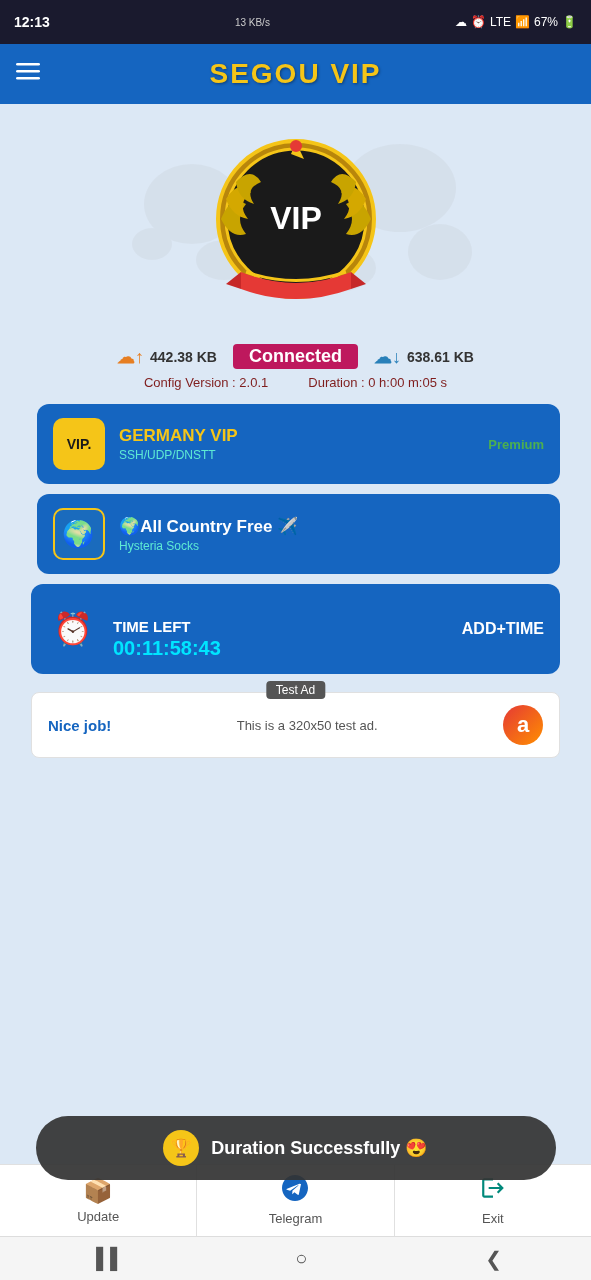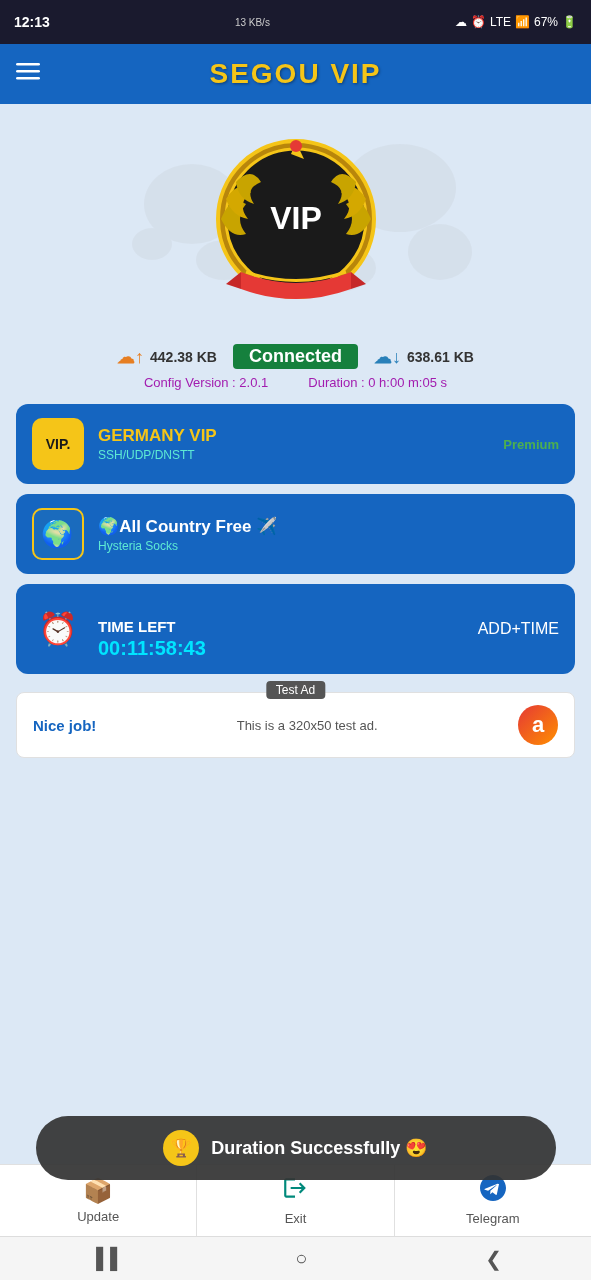--- a/index.html
+++ b/index.html
@@ -47,21 +47,21 @@
     .header-title {
       font-size: 28px;
       font-weight: bold;
       color: #f5c518;
       letter-spacing: 2px;
       text-shadow: 1px 1px 3px rgba(0,0,0,0.4);
     }
 
     
     .main {
-      padding: 10px 16px;
+      padding: 10px 31px;
       background: #dce8f5;
     }
 
     
     .vip-badge-container {
       display: flex;
       justify-content: center;
       align-items: center;
       padding: 10px 0 20px;
       position: relative;
@@ -85,51 +85,52 @@
     }
     .stat-item {
       display: flex;
       align-items: center;
       gap: 6px;
       font-size: 14px;
       color: #555;
       font-weight: 600;
     }
     .connected-badge {
-      background: #15803d;
+      background: #be185d;
       color: white;
       font-size: 18px;
       font-weight: bold;
       padding: 2px 16px;
       border-radius: 4px;
     }
     .stat-value { color: #333; font-weight: bold; font-size: 14px; }
 
     
     .config-row {
       display: flex;
       justify-content: center;
       gap: 40px;
       font-size: 13px;
       color: #1565c0;
       margin-bottom: 14px;
       font-weight: 600;
     }
-    .config-row span { color: #a21caf; font-weight: normal; }
+    .config-row span { color: #7f1d1d; font-weight: normal; }
 
     
     .card {
       background: #1565c0;
       border-radius: 12px;
       padding: 14px 16px;
       margin-bottom: 10px;
       display: flex;
       align-items: center;
       gap: 14px;
       cursor: pointer;
+      margin-left: 6px;
     }
     .card-icon {
       width: 52px;
       height: 52px;
       border-radius: 10px;
       display: flex;
       align-items: center;
       justify-content: center;
       font-size: 28px;
       flex-shrink: 0;
@@ -185,21 +186,21 @@
     }
     .time-value {
       font-size: 20px;
       font-weight: bold;
       color: #00e5ff;
       margin-top: 2px;
     }
     .add-time-btn {
       color: white;
       font-size: 16px;
-      font-weight: normal;
+      font-weight: bold;
       cursor: pointer;
     }
 
     
     .disconnect-btn {
       background: #1a3a6b;
       color: white;
       border: none;
       border-radius: 30px;
       padding: 16px 60px;
@@ -487,34 +488,34 @@
   </div>
   <span>Duration Successfully 😍</span>
 </div>
 
 <div class="bottom-nav">
   <div class="nav-item">
     <span class="nav-icon orange">📦</span>
     <span>Update</span>
   </div>
   <div class="nav-item">
+    <span class="nav-icon blue">
+      <svg width="26" height="26" viewBox="0 0 24 24" fill="#1565c0">
+        <path d="M12 0C5.373 0 0 5.373 0 12s5.373 12 12 12 12-5.373 12-12S18.627 0 12 0zm5.562 8.248l-2.01 9.47c-.145.658-.537.818-1.084.508l-3-2.21-1.447 1.394c-.16.16-.295.295-.605.295l.213-3.053 5.56-5.023c.242-.213-.054-.333-.373-.12L7.48 14.49l-2.95-.924c-.642-.204-.654-.642.136-.953l11.52-4.44c.536-.194 1.006.131.376.075z"></path>
+      </svg>
+    </span>
+    <span>Telegram</span>
+  </div>
+  <div class="nav-item">
     <span class="nav-icon teal">
       <svg width="26" height="26" viewBox="0 0 24 24" fill="#00897b">
         <path d="M17 7l-1.41 1.41L18.17 11H8v2h10.17l-2.58 2.58L17 17l5-5zM4 5h8V3H4c-1.1 0-2 .9-2 2v14c0 1.1.9 2 2 2h8v-2H4V5z"></path>
       </svg>
     </span>
     <span>Exit</span>
   </div>
-  <div class="nav-item">
-    <span class="nav-icon blue">
-      <svg width="26" height="26" viewBox="0 0 24 24" fill="#1565c0">
-        <path d="M12 0C5.373 0 0 5.373 0 12s5.373 12 12 12 12-5.373 12-12S18.627 0 12 0zm5.562 8.248l-2.01 9.47c-.145.658-.537.818-1.084.508l-3-2.21-1.447 1.394c-.16.16-.295.295-.605.295l.213-3.053 5.56-5.023c.242-.213-.054-.333-.373-.12L7.48 14.49l-2.95-.924c-.642-.204-.654-.642.136-.953l11.52-4.44c.536-.194 1.006.131.376.075z"></path>
-      </svg>
-    </span>
-    <span>Telegram</span>
-  </div>
 </div>
 
 <div class="android-nav">
   <span class="android-btn">▐▐</span>
   <span class="android-btn">○</span>
   <span class="android-btn">❮</span>
 </div>
 
 </body></html>

